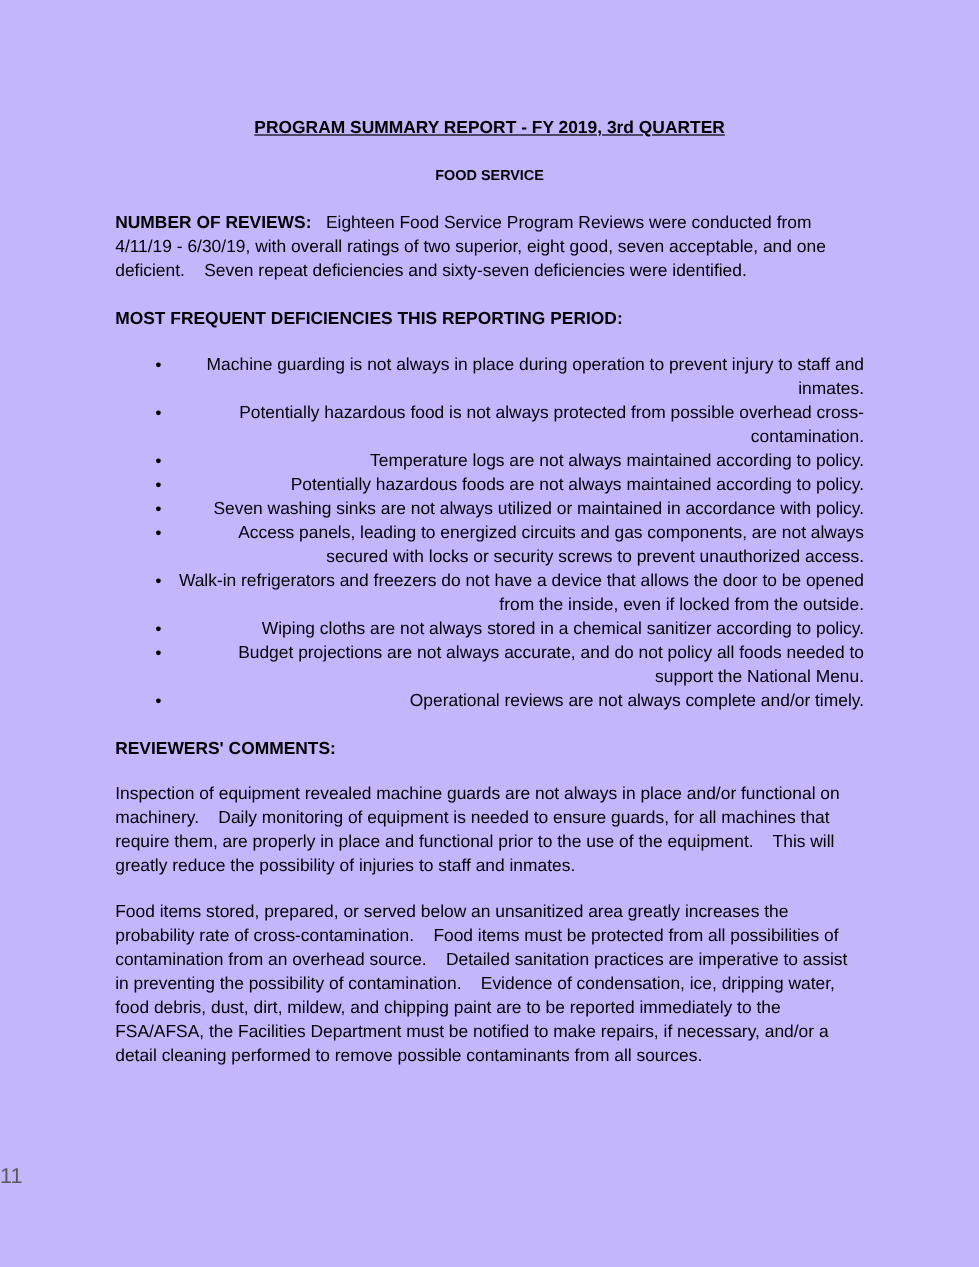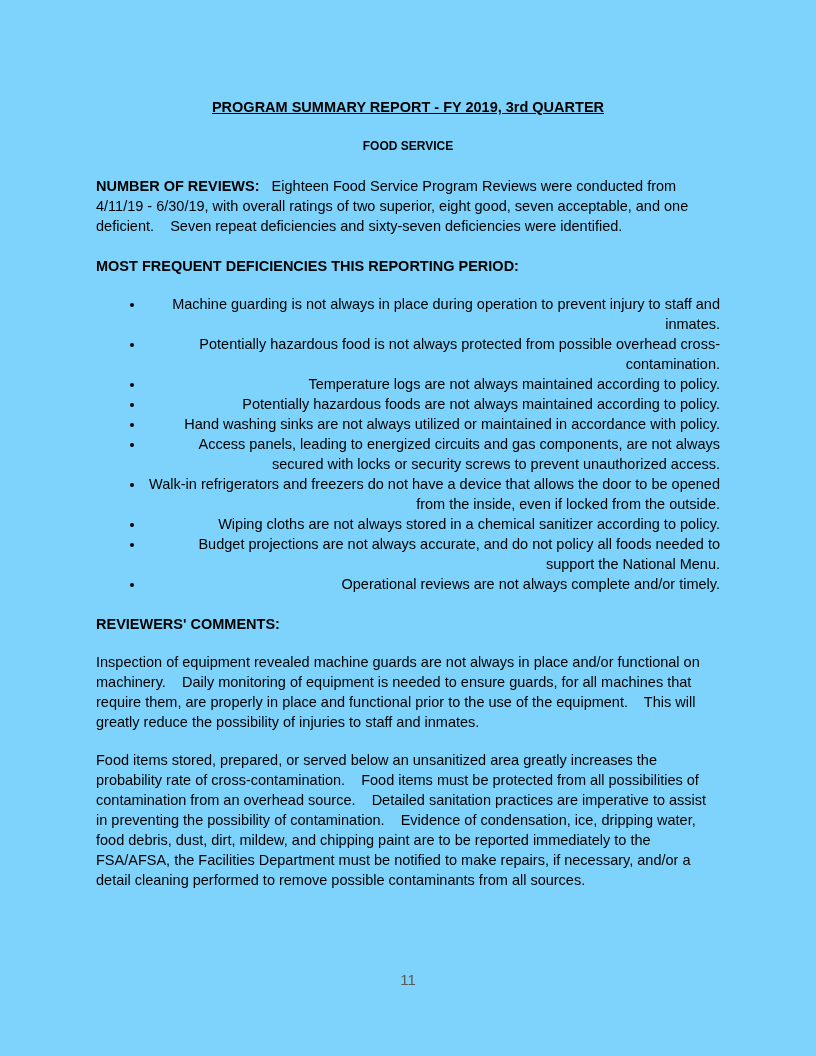--- a/index.html
+++ b/index.html
@@ -4,21 +4,21 @@
 <style>
   html, body {
     margin: 0;
     padding: 0;
     background: #ffffff;
   }
   .page {
     position: relative;
     width: 816px;
     height: 1056px;
-    background: #7dd3fc;
+    background: #c4b5fd;
     font-family: "Liberation Sans", sans-serif;
     font-size: 14.5px;
     line-height: 20px;
     color: #000000;
     box-sizing: border-box;
     overflow: hidden;
   }
   .content {
     padding: 97px 96px 0 96px;
   }
@@ -60,23 +60,22 @@
   }
   .comments-para {
     margin: 0 0 18px 0;
     white-space: pre-wrap;
   }
   .page-number {
     position: absolute;
     bottom: 66px;
     left: 0;
     width: 100%;
-    text-align: center;
     color: #595959;
-    font-size: 15px;
+    font-size: 18px;
   }
 </style>
 </head>
 <body>
 
 <div class="page">
   <div class="content">
 
     <h1 class="doc-title">
       <span class="underline">PROGRAM SUMMARY REPORT - FY 2019, 3rd QUARTER</span>
@@ -86,21 +85,21 @@
 
     <p class="para"><span class="inline-label">NUMBER OF REVIEWS:</span><span>   Eighteen Food Service Program Reviews were conducted from 4/11/19 - 6/30/19, with overall ratings of two superior, eight good, seven acceptable, and one deficient.    Seven repeat deficiencies and sixty-seven deficiencies were identified.</span></p>
 
     <h3 class="section-heading">MOST FREQUENT DEFICIENCIES THIS REPORTING PERIOD:</h3>
 
     <ul class="deficiency-list">
       <li>Machine guarding is not always in place during operation to prevent injury to staff and inmates.</li>
       <li>Potentially hazardous food is not always protected from possible overhead cross-contamination.</li>
       <li>Temperature logs are not always maintained according to policy.</li>
       <li>Potentially hazardous foods are not always maintained according to policy.</li>
-      <li>Hand washing sinks are not always utilized or maintained in accordance with policy.</li>
+      <li>Seven washing sinks are not always utilized or maintained in accordance with policy.</li>
       <li>Access panels, leading to energized circuits and gas components, are not always secured with locks or security screws to prevent unauthorized access.</li>
       <li>Walk-in refrigerators and freezers do not have a device that allows the door to be opened from the inside, even if locked from the outside.</li>
       <li>Wiping cloths are not always stored in a chemical sanitizer according to policy.</li>
       <li>Budget projections are not always accurate, and do not policy all foods needed to support the National Menu.</li>
       <li>Operational reviews are not always complete and/or timely.</li>
     </ul>
 
     <h3 class="section-heading">REVIEWERS' COMMENTS:</h3>
 
     <p class="comments-para">Inspection of equipment revealed machine guards are not always in place and/or functional on machinery.    Daily monitoring of equipment is needed to ensure guards, for all machines that require them, are properly in place and functional prior to the use of the equipment.    This will greatly reduce the possibility of injuries to staff and inmates.</p>

